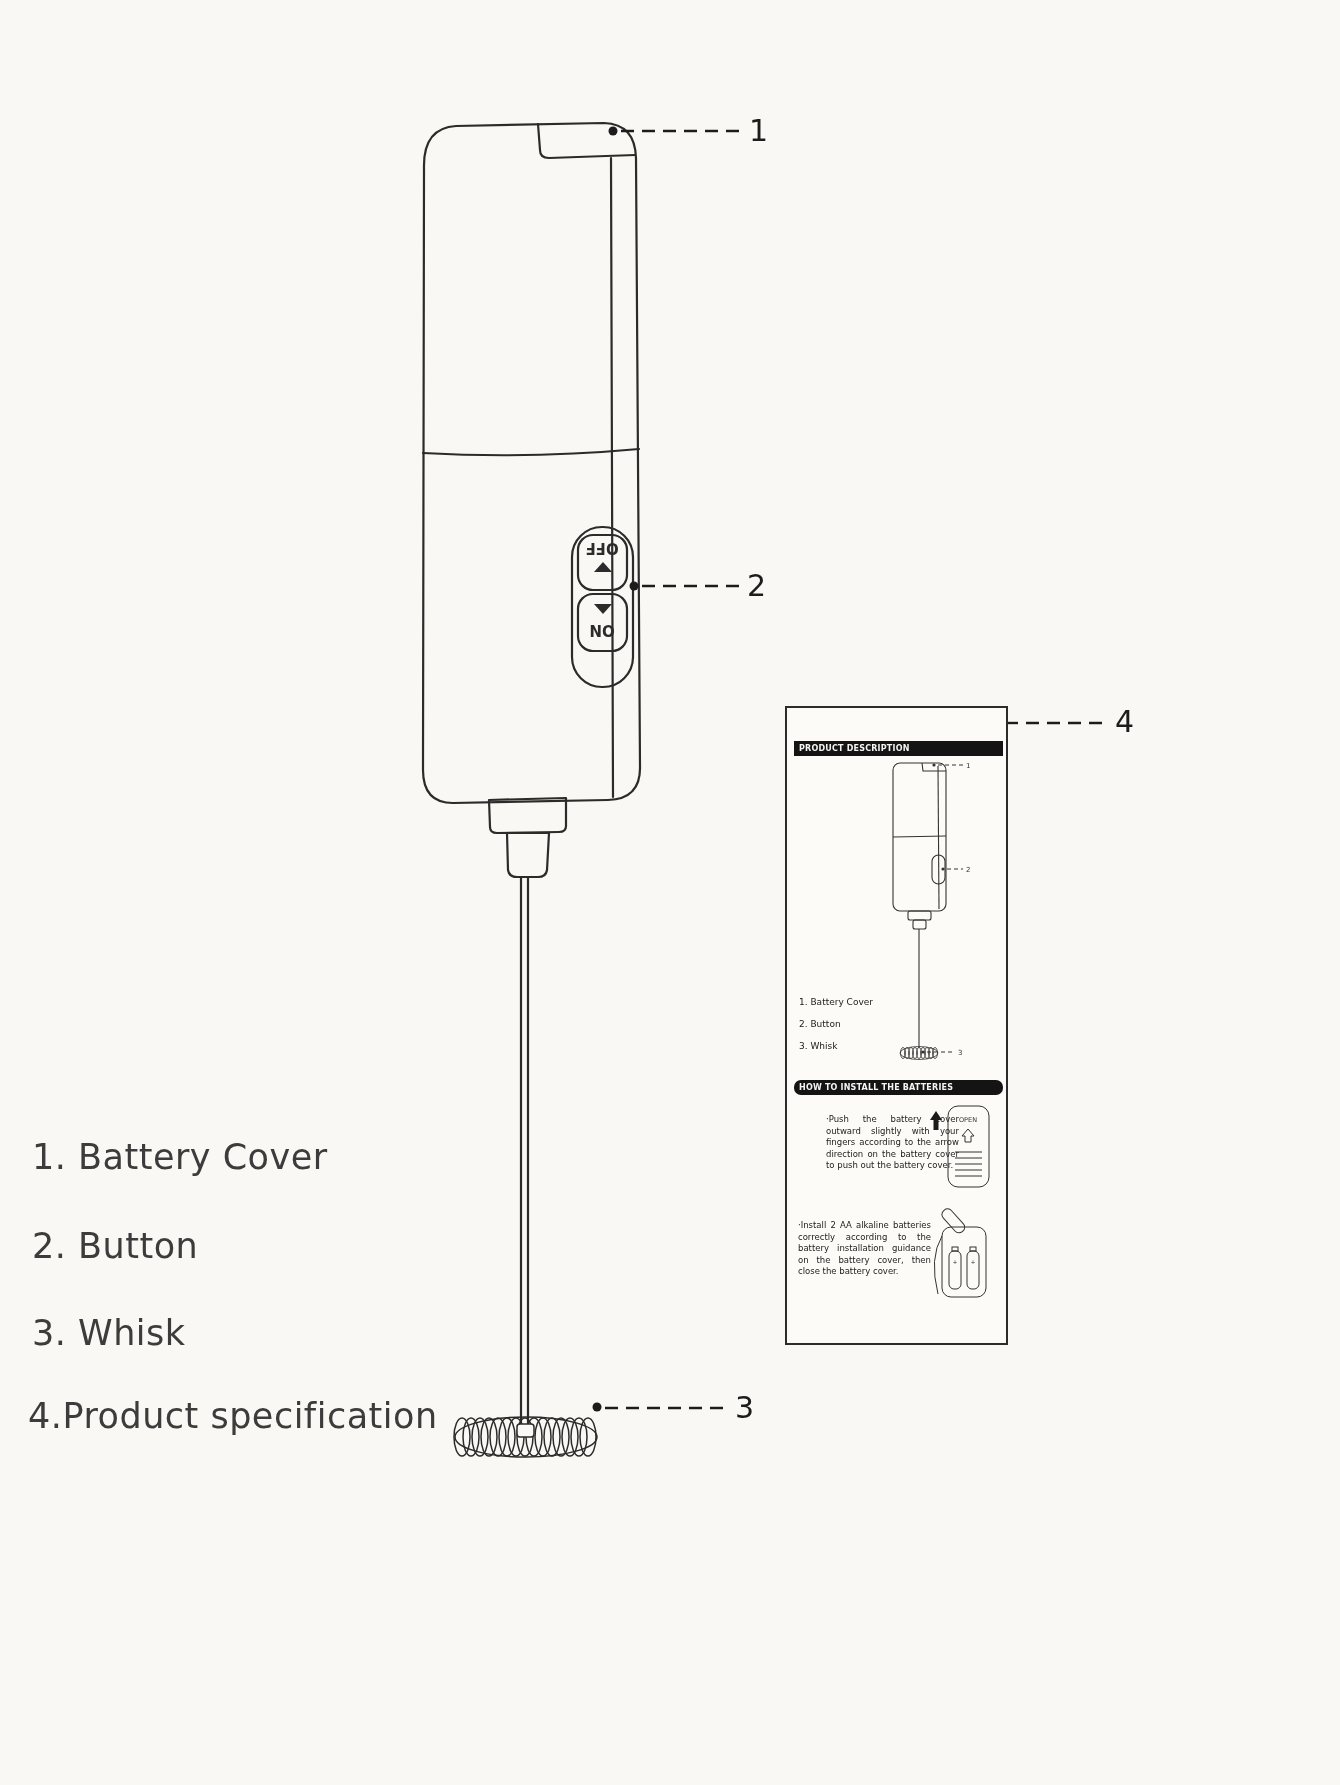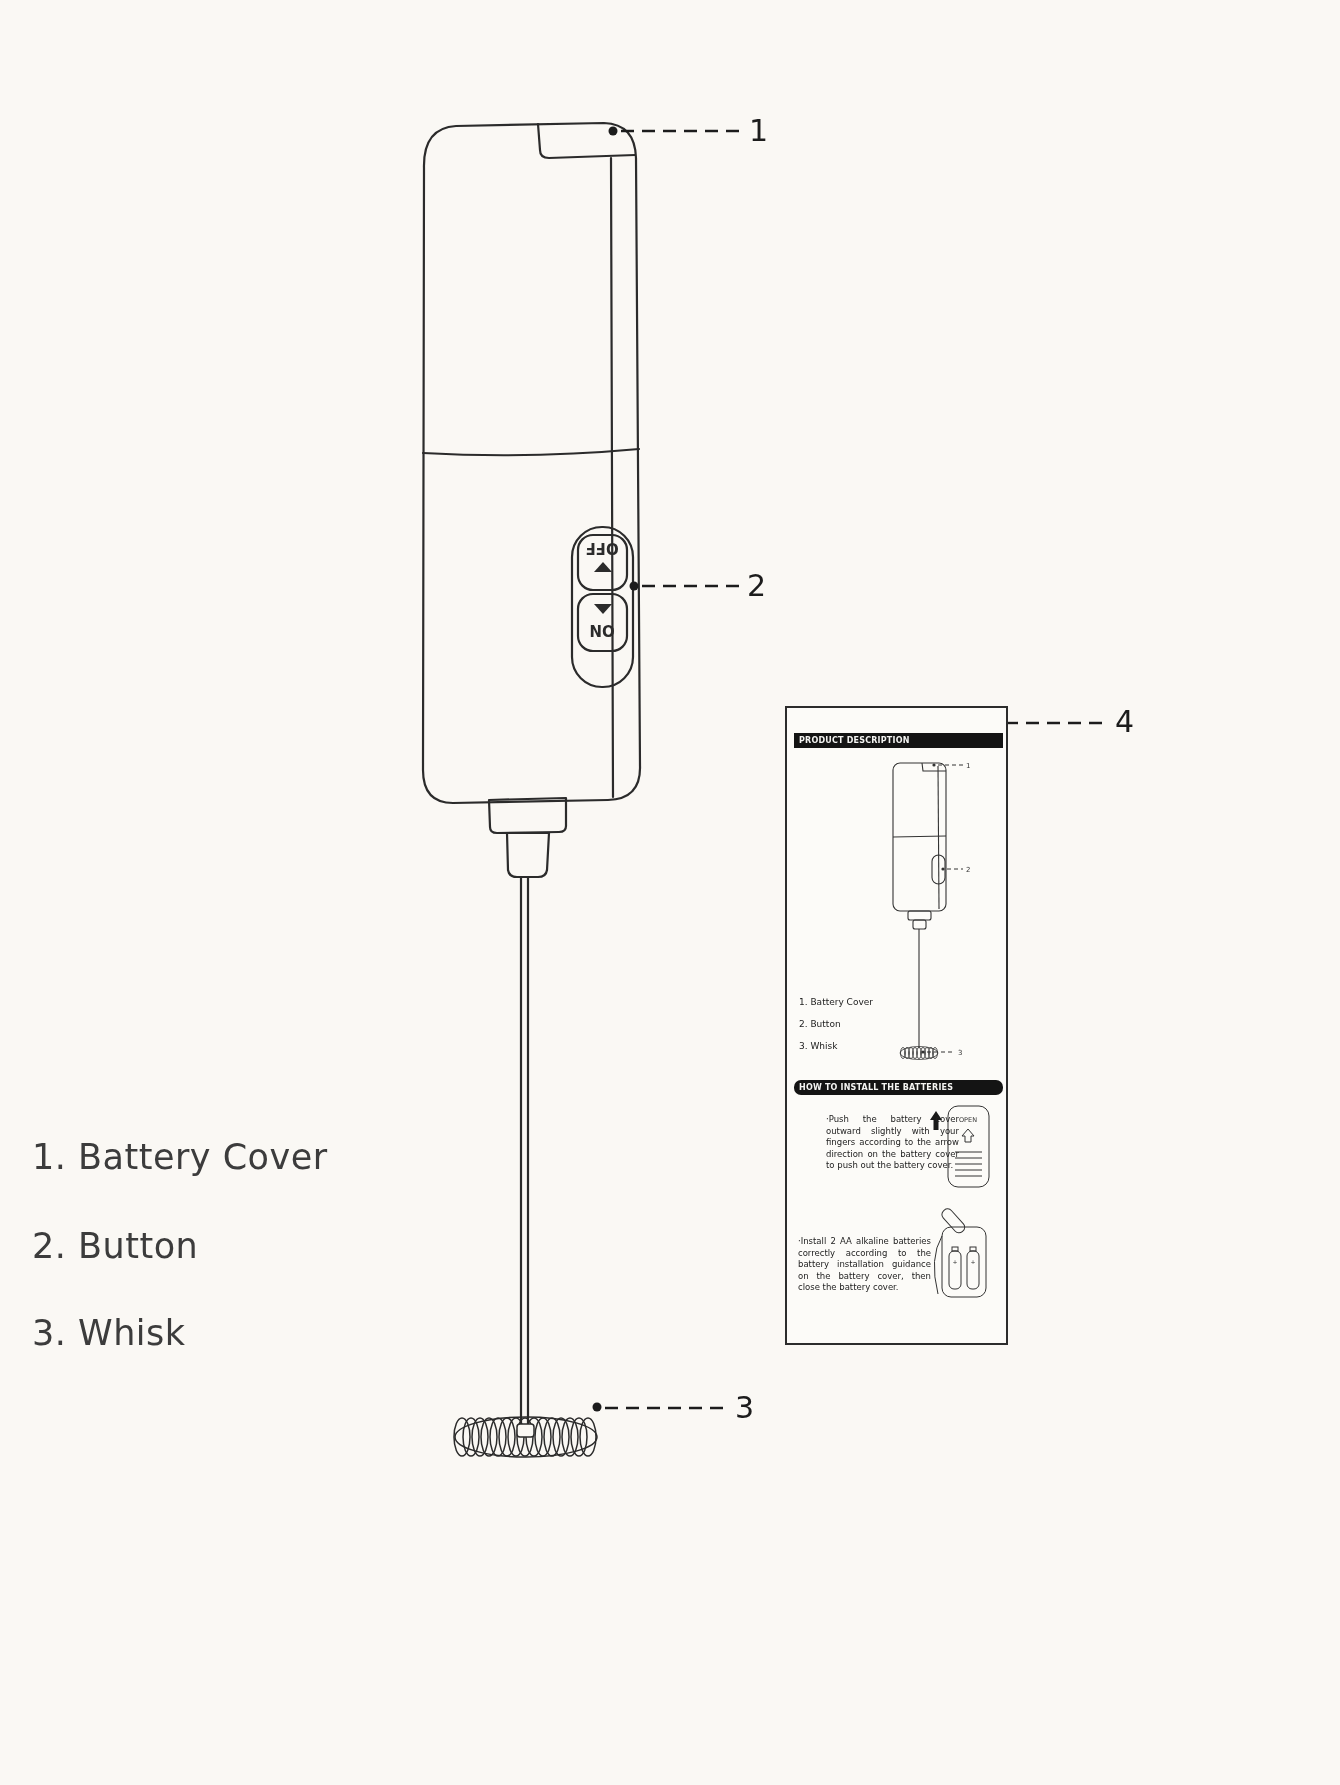--- a/index.html
+++ b/index.html
@@ -20,32 +20,32 @@
   .inset {
     position:absolute; left:785px; top:706px; width:223px; height:639px;
     border:2px solid #2c2c2c; background:#fcfbf8;
   }
   .inset-art { position:absolute; left:0; top:0; }
   .inset-bar {
     position:absolute; left:7px; width:209px; height:15px;
     background:#141414; color:#f4f4f2; font-size:8px; font-weight:bold;
     line-height:15px; padding-left:5px; letter-spacing:0.2px; white-space:nowrap;
   }
-  .bar1 { top:25px; }
+  .bar1 { top:33px; }
   .bar2 { top:372px;border-radius:7px; }
   .parts {
     position:absolute; left:12px; top:283px; font-size:9px; color:#222;
   }
   .parts div { line-height:22px; white-space:nowrap; }
   .step {
     position:absolute; left:11px; width:133px; font-size:8.5px;
     line-height:11.6px; color:#222; text-align:justify;
   }
   .step1 { top:406px;margin-left:28px; }
-  .step2 { top:528px; }
+  .step2 { top:512px; }
 </style>
 </head>
 <body>
 
 <div class="page">
 
   <svg class="art" width="1340" height="1785" viewBox="0 0 1340 1785">
 
     <g stroke="#2b2b2b" fill="none" stroke-width="2.2" stroke-linecap="round" stroke-linejoin="round">
       <path d="M 424 168 Q 423 128 456 126 L 604 123 Q 635 124 636 158 L 640 766 Q 641 799 608 800 L 453 803 Q 423 803 423 770 Z"></path>
@@ -105,20 +105,21 @@
   </svg>
 
   <div class="callout-num" style="left:749px; top:113px;">1</div>
   <div class="callout-num" style="left:747px; top:568px;">2</div>
   <div class="callout-num" style="left:735px; top:1390px;">3</div>
   <div class="callout-num" style="left:1115px; top:704px;">4</div>
 
   <div class="legend-item" style="left:32px; top:1135px;">1. Battery Cover</div>
   <div class="legend-item" style="left:32px; top:1224px;">2. Button</div>
   <div class="legend-item" style="left:32px; top:1311px;">3. Whisk</div>
+  <div class="legend-item" style="left:28px; top:1394px;">4.Product specification</div>
 
   <div class="inset">
 
     <svg class="inset-art" width="219" height="635" viewBox="0 0 219 635">
 
       <g stroke="#333" fill="none" stroke-width="1.1">
         <rect x="106" y="55" width="53" height="148" rx="7"></rect>
         <path d="M 135 55 L 136 63 L 159 63"></path>
         <path d="M 106 129 L 159 128"></path>
         <path d="M 151 58 L 152 201"></path>

